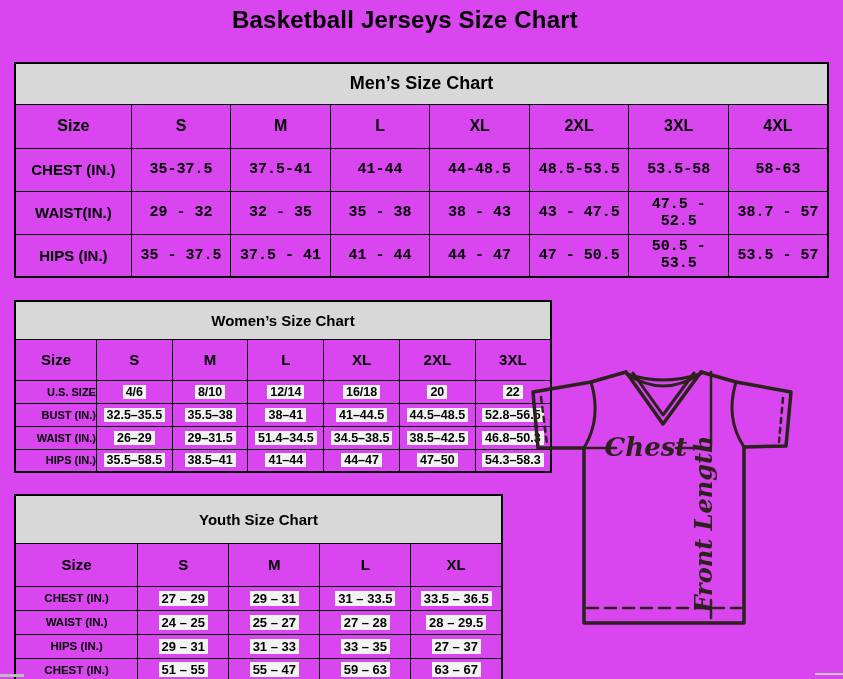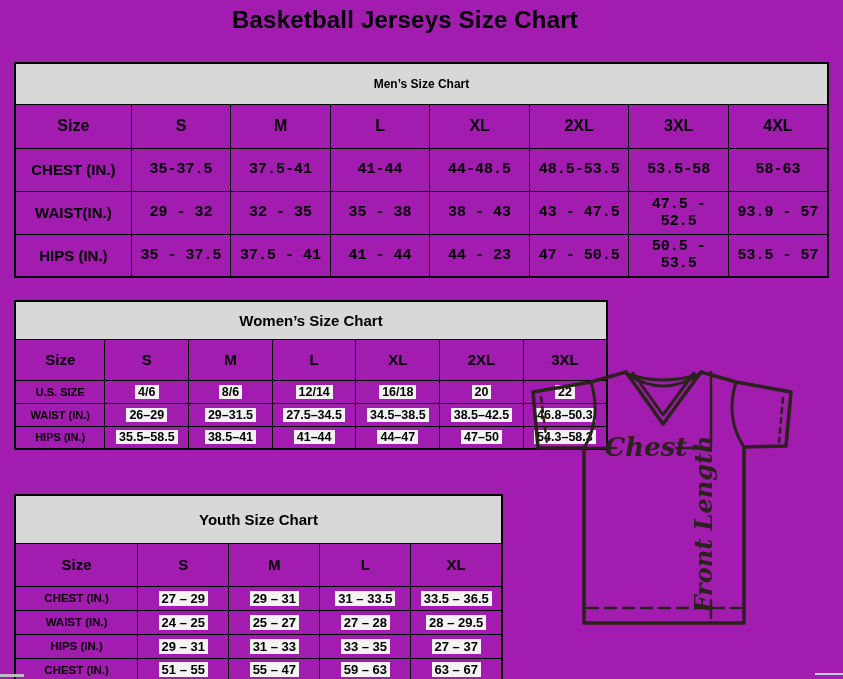--- a/index.html
+++ b/index.html
@@ -1,42 +1,42 @@
 <!DOCTYPE html>
 <html style="--table-header-bg: #d8d8d8; --table-border: #000000; --jersey-outline: #2b211d; --value-highlight: #f3f3f3;"><head>
 <meta charset="utf-8">
 <style>
   * { box-sizing: border-box; margin: 0; padding: 0; }
   html, body { width: 843px; height: 679px; background: #ffffff; overflow: hidden;
     font-family: "Liberation Sans", sans-serif; color: #000; }
-  .page { position: relative; width: 843px; height: 679px; background: #a21caf; }
+  .page { position: relative; width: 843px; height: 679px; background: #d946ef; }
 
   .page-title { position: absolute; top: 6px; left: 0; width: 810px; text-align: center;
     font-size: 24px; font-weight: bold; letter-spacing: 0.2px; }
 
   .table-wrap { position: absolute; }
   .mens-wrap   { left: 14px; top: 62px;  width: 815px; }
-  .womens-wrap { left: 14px; top: 300px; width: 594px; }
+  .womens-wrap { left: 14px; top: 300px; width: 538px; }
   .youth-wrap  { left: 14px; top: 494px; width: 489px; }
 
   table.sizes { border-collapse: collapse; table-layout: fixed; width: 100%;
     border: 2px solid var(--table-border, #000); }
   table.sizes th, table.sizes td { border: 1px solid var(--table-border, #000);
     text-align: center; vertical-align: middle; font-weight: bold; padding: 0; }
   th.band { background: var(--table-header-bg, #d8d8d8); }
 
-  .mens   .band-row { height: 41px; } .mens   .band { font-size: 12px; }
+  .mens   .band-row { height: 41px; } .mens   .band { font-size: 18px; }
   .mens   .head-row { height: 44px; } .mens   .colhead { font-size: 16px; }
   .mens   .data-row { height: 43px; }
   .mens   .rowlab { font-size: 15px; } .mens td.val { font-size: 15px; font-family: Liberation Mono, monospace; }
 
   .womens .band-row { height: 38px; } .womens .band { font-size: 15px; }
   .womens .head-row { height: 41px; } .womens .colhead { font-size: 15px; }
   .womens .data-row { height: 23px; }
-  .womens .rowlab { font-size: 11px; } .womens td.val { font-size: 12.5px; }
+  .womens .rowlab { font-size: 11px; text-align: right; } .womens td.val { font-size: 12.5px; }
 
   .youth  .band-row { height: 48px; } .youth  .band { font-size: 15px; }
   .youth  .head-row { height: 43px; } .youth  .colhead { font-size: 15px; }
   .youth  .data-row { height: 24px; }
   .youth  .rowlab { font-size: 11.5px; } .youth td.val { font-size: 13px; margin-top: 46px; }
 
   .womens td.val span, .youth td.val span {
     background: var(--value-highlight, #f3f3f3); padding: 0 3px; }
 
   .jersey { position: absolute; left: 519px; top: 356px; width: 292px; height: 300px; }
@@ -86,28 +86,28 @@
               <td class="val"><span>58-63</span></td>
             </tr>
             <tr class="data-row">
               <td class="rowlab">WAIST(IN.)</td>
               <td class="val"><span>29 - 32</span></td>
               <td class="val"><span>32 - 35</span></td>
               <td class="val"><span>35 - 38</span></td>
               <td class="val"><span>38 - 43</span></td>
               <td class="val"><span>43 - 47.5</span></td>
               <td class="val"><span>47.5 - 52.5</span></td>
-              <td class="val"><span>93.9 - 57</span></td>
+              <td class="val"><span>38.7 - 57</span></td>
             </tr>
             <tr class="data-row">
               <td class="rowlab">HIPS (IN.)</td>
               <td class="val"><span>35 - 37.5</span></td>
               <td class="val"><span>37.5 - 41</span></td>
               <td class="val"><span>41 - 44</span></td>
-              <td class="val"><span>44 - 23</span></td>
+              <td class="val"><span>44 - 47</span></td>
               <td class="val"><span>47 - 50.5</span></td>
               <td class="val"><span>50.5 - 53.5</span></td>
               <td class="val"><span>53.5 - 57</span></td>
             </tr>
           </tbody>
         </table>
       </div>
   </div>
 
   <div class="table-wrap womens-wrap">
@@ -125,31 +125,40 @@
               <th class="colhead">S</th>
               <th class="colhead">M</th>
               <th class="colhead">L</th>
               <th class="colhead">XL</th>
               <th class="colhead">2XL</th>
               <th class="colhead">3XL</th>
             </tr>
             <tr class="data-row">
               <td class="rowlab">U.S. SIZE</td>
               <td class="val"><span>4/6</span></td>
-              <td class="val"><span>8/6</span></td>
+              <td class="val"><span>8/10</span></td>
               <td class="val"><span>12/14</span></td>
               <td class="val"><span>16/18</span></td>
               <td class="val"><span>20</span></td>
               <td class="val"><span>22</span></td>
             </tr>
             <tr class="data-row">
+              <td class="rowlab">BUST (IN.)</td>
+              <td class="val"><span>32.5–35.5</span></td>
+              <td class="val"><span>35.5–38</span></td>
+              <td class="val"><span>38–41</span></td>
+              <td class="val"><span>41–44.5</span></td>
+              <td class="val"><span>44.5–48.5</span></td>
+              <td class="val"><span>52.8–56.5</span></td>
+            </tr>
+            <tr class="data-row">
               <td class="rowlab">WAIST (IN.)</td>
               <td class="val"><span>26–29</span></td>
               <td class="val"><span>29–31.5</span></td>
-              <td class="val"><span>27.5–34.5</span></td>
+              <td class="val"><span>51.4–34.5</span></td>
               <td class="val"><span>34.5–38.5</span></td>
               <td class="val"><span>38.5–42.5</span></td>
               <td class="val"><span>46.8–50.3</span></td>
             </tr>
             <tr class="data-row">
               <td class="rowlab">HIPS (IN.)</td>
               <td class="val"><span>35.5–58.5</span></td>
               <td class="val"><span>38.5–41</span></td>
               <td class="val"><span>41–44</span></td>
               <td class="val"><span>44–47</span></td>

